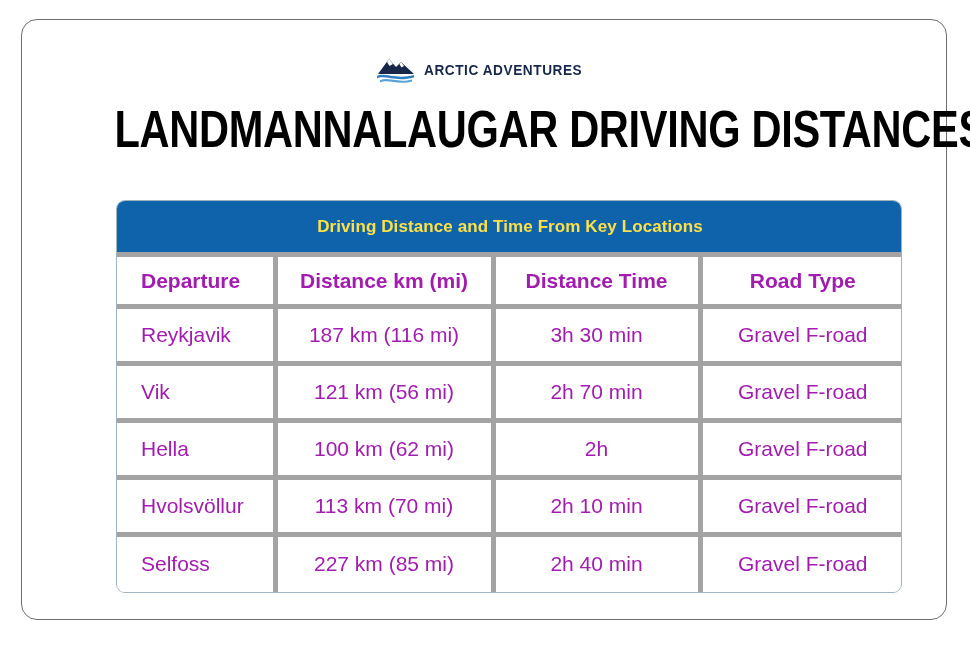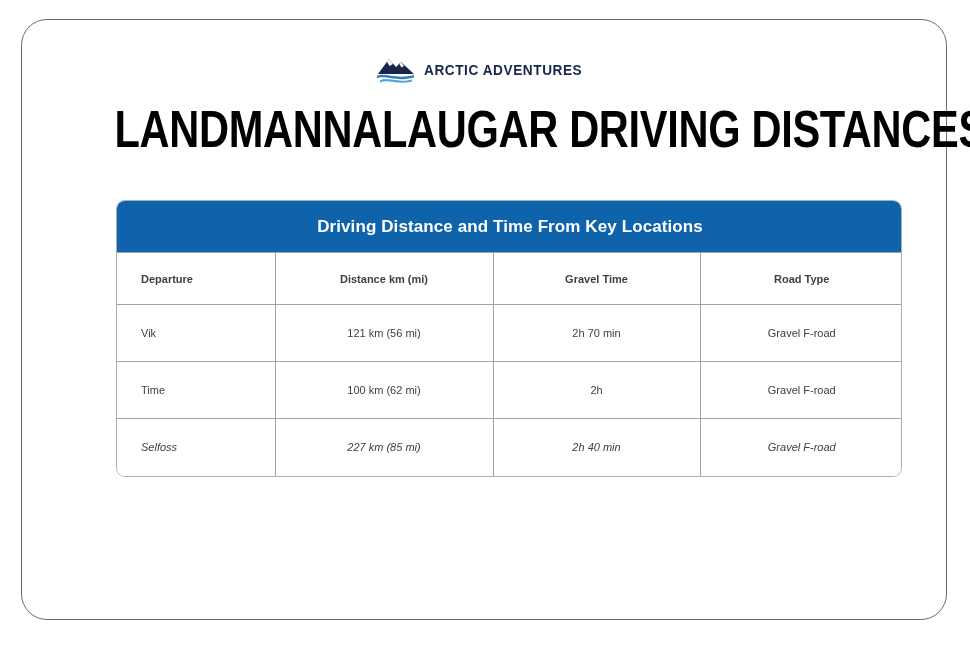--- a/index.html
+++ b/index.html
@@ -23,21 +23,21 @@
 
   
   .card {
     position: absolute;
     left: 21px;
     top: 19px;
     width: 926px;
     height: 601px;
     box-sizing: border-box;
     border: 1.4px solid #6e6e6e;
-    border-radius: 26px;
+    border-radius: 16px;
     background: #ffffff;
   }
 
   
   .brand {
     position: absolute;
     left: 0;
     top: 36px;
     width: 100%;
     display: flex;
@@ -94,56 +94,56 @@
   }
   table.dist {
     width: 100%;
     border-collapse: collapse;
     table-layout: fixed;
     background: #ffffff;
   }
   table.dist caption {
     caption-side: top;
     background: #0f63ab;
-    color: #ffffff;
+    color: #fde047;
     font-size: 17px;
     font-weight: bold;
     height: 51px;
     line-height: 51px;
     letter-spacing: 0.1px;
     text-align: center;
   }
   table.dist col.c1 { width: 158px; }
   table.dist col.c2 { width: 218px; }
   table.dist col.c3 { width: 207px; }
   table.dist col.c4 { width: 203px; }
 
   table.dist th,
   table.dist td {
-    border: 1px solid #a3a3a3;
+    border: 5px solid #a3a3a3;
     height: 57px;
-    font-size: 11px;
-    color: #404040;
+    font-size: 21px;
+    color: #a21caf;
     padding: 0 10px;
     box-sizing: border-box;
     vertical-align: middle;
   }
   table.dist th {
     font-weight: bold;
     height: 52px;
   }
   table.dist th.col-departure { text-align: left; padding-left: 24px; }
   table.dist th.col-center { text-align: center; }
   table.dist td.cell-departure { text-align: left; padding-left: 24px; }
   table.dist td.cell-center { text-align: center; }
 
   
   table.dist tr > *:first-child { border-left: none; }
   table.dist tr > *:last-child  { border-right: none; }
-  table.dist tbody tr:last-child > * { border-bottom: none; font-style: italic; }
+  table.dist tbody tr:last-child > * { border-bottom: none; }
 </style>
 </head>
 <body>
 
 <div class="page">
   <div class="card">
 
     <div class="brand">
       <svg class="brand-mark" viewBox="0 0 40 28">
         <path d="M2 18 L13 3 L20 11 L25 6 L38 18 Z" fill="#16274a"></path>
@@ -163,35 +163,47 @@
         <colgroup>
           <col class="c1">
             <col class="c2">
             <col class="c3">
             <col class="c4">
         </colgroup>
         <thead>
           <tr>
             <th class="col-departure">Departure</th>
             <th class="col-center">Distance km (mi)</th>
-            <th class="col-center">Gravel Time</th>
+            <th class="col-center">Distance Time</th>
             <th class="col-center">Road Type</th>
           </tr>
         </thead>
         <tbody>
+          <tr>
+            <td class="cell-departure">Reykjavik</td>
+            <td class="cell-center">187 km (116 mi)</td>
+            <td class="cell-center">3h 30 min</td>
+            <td class="cell-center">Gravel F-road</td>
+          </tr>
           <tr>
             <td class="cell-departure">Vik</td>
             <td class="cell-center">121 km (56 mi)</td>
             <td class="cell-center">2h 70 min</td>
             <td class="cell-center">Gravel F-road</td>
           </tr>
           <tr>
-            <td class="cell-departure">Time</td>
+            <td class="cell-departure">Hella</td>
             <td class="cell-center">100 km (62 mi)</td>
             <td class="cell-center">2h</td>
+            <td class="cell-center">Gravel F-road</td>
+          </tr>
+          <tr>
+            <td class="cell-departure">Hvolsvöllur</td>
+            <td class="cell-center">113 km (70 mi)</td>
+            <td class="cell-center">2h 10 min</td>
             <td class="cell-center">Gravel F-road</td>
           </tr>
           <tr>
             <td class="cell-departure">Selfoss</td>
             <td class="cell-center">227 km (85 mi)</td>
             <td class="cell-center">2h 40 min</td>
             <td class="cell-center">Gravel F-road</td>
           </tr>
         </tbody>
       </table>

